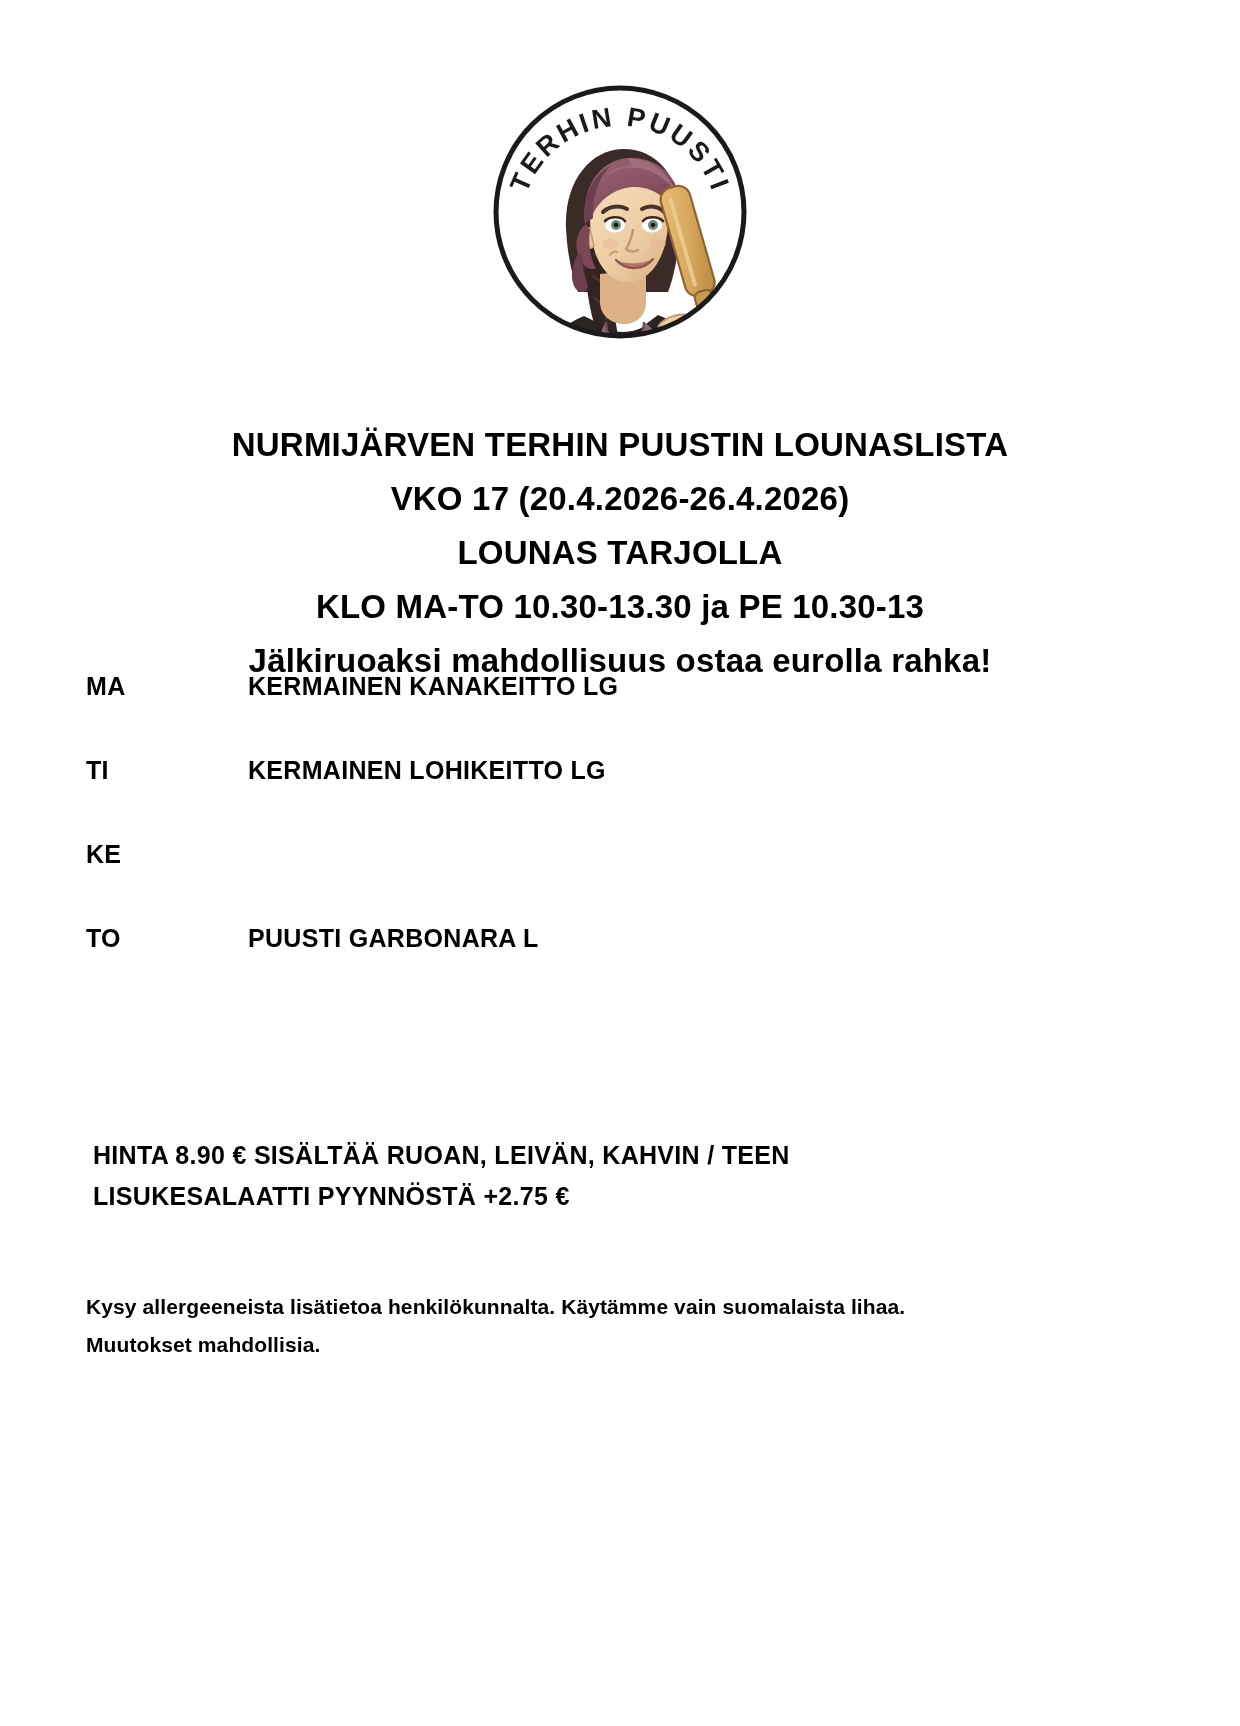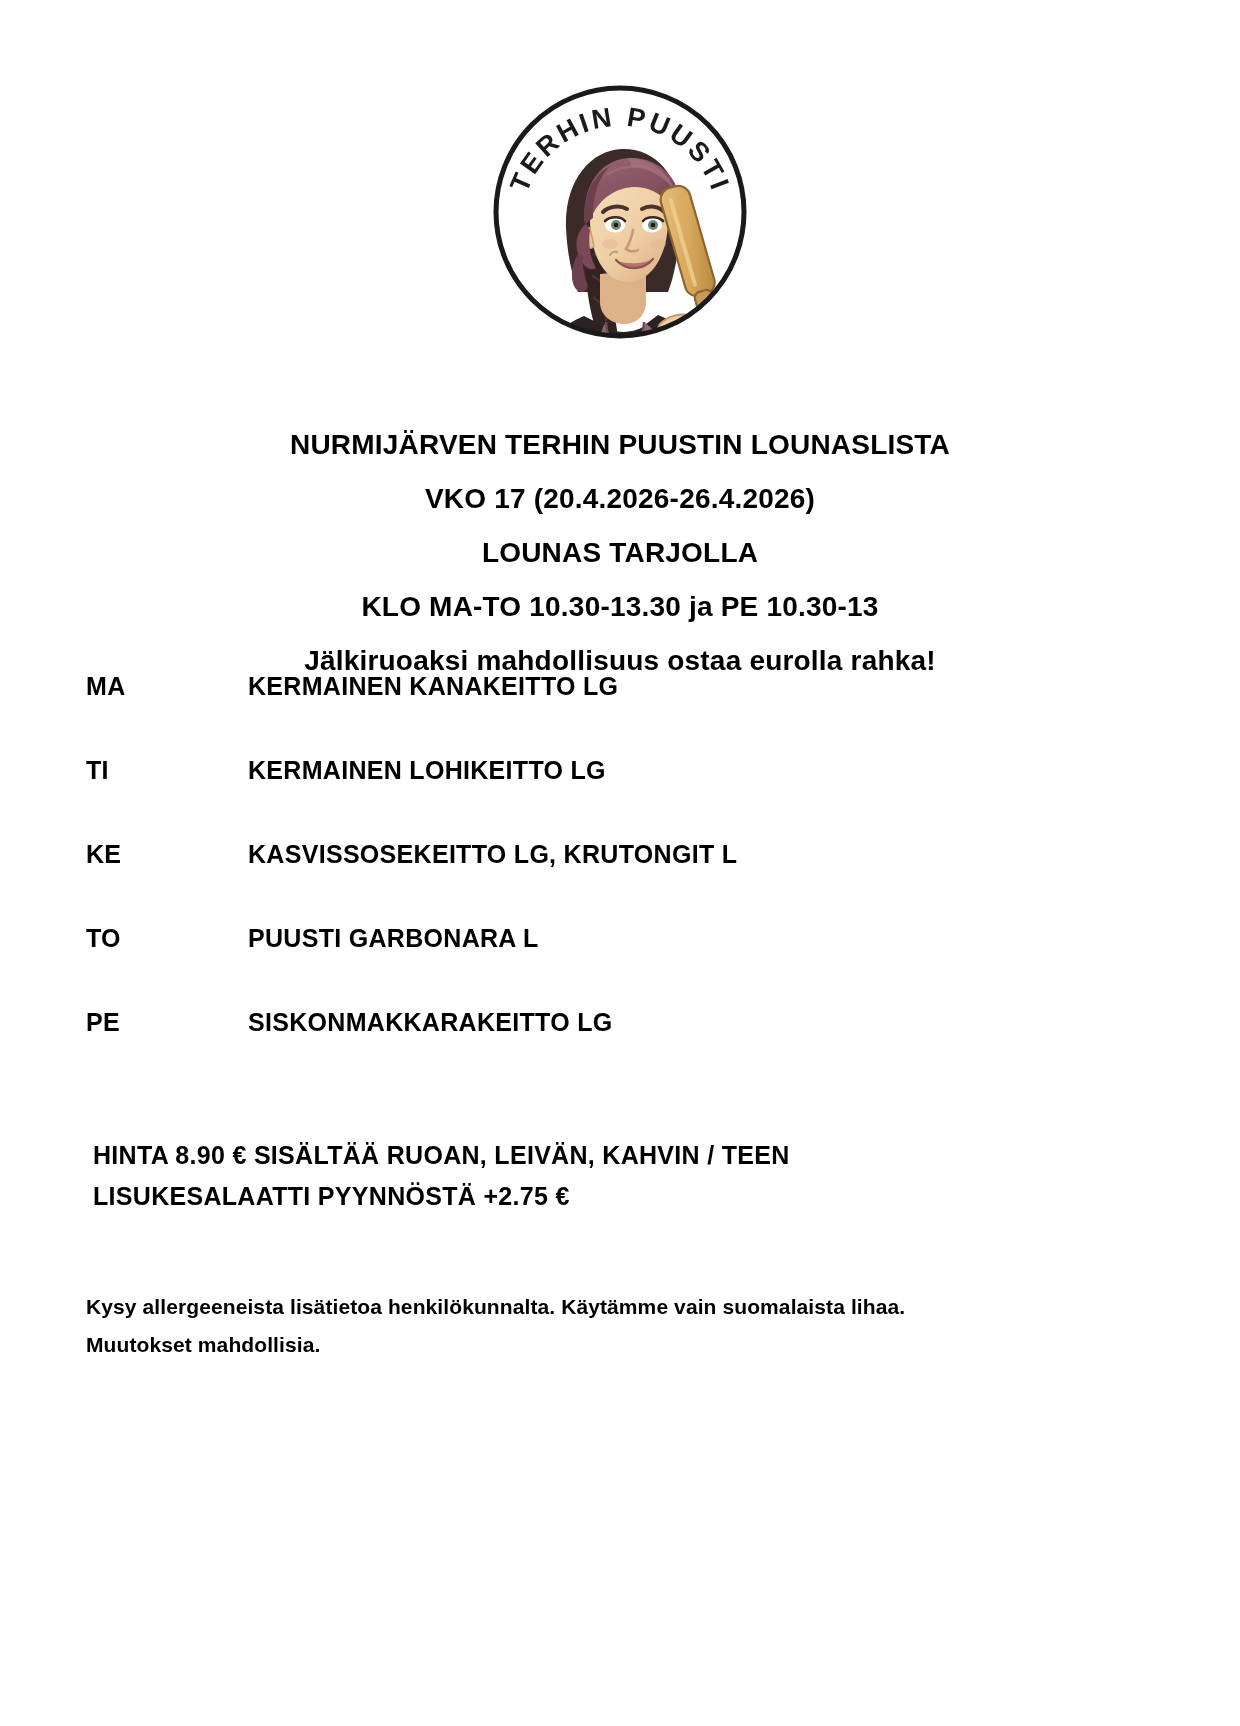--- a/index.html
+++ b/index.html
@@ -46,21 +46,21 @@
 
   
   .header {
     position: absolute;
     left: 0;
     top: 418px;
     width: 1240px;
     text-align: center;
   }
   .header .hline {
-    font-size: 28px;
+    font-size: 33px;
     font-weight: bold;
     line-height: 54px;
     letter-spacing: 0.2px;
     white-space: nowrap;
   }
 
   
   .menu {
     position: absolute;
     left: 86px;
@@ -241,29 +241,24 @@
     <div class="menu-row">
       <div class="day">MA</div>
       <div class="dish">KERMAINEN KANAKEITTO LG</div>
     </div>
     <div class="menu-row">
       <div class="day">TI</div>
       <div class="dish">KERMAINEN LOHIKEITTO LG</div>
     </div>
     <div class="menu-row">
       <div class="day">KE</div>
-      <div class="dish">KASVISSOSEKEITTO LG, KRUTONGIT L</div>
     </div>
     <div class="menu-row">
       <div class="day">TO</div>
       <div class="dish">PUUSTI GARBONARA L</div>
-    </div>
-    <div class="menu-row">
-      <div class="day">PE</div>
-      <div class="dish">SISKONMAKKARAKEITTO LG</div>
     </div>
   </div>
 
   <div class="price">
     <div class="pline">HINTA 8.90 € SISÄLTÄÄ RUOAN, LEIVÄN, KAHVIN / TEEN</div>
     <div class="pline">LISUKESALAATTI PYYNNÖSTÄ +2.75 €</div>
   </div>
 
   <div class="note">
     <div class="nline">Kysy allergeeneista lisätietoa henkilökunnalta. Käytämme vain suomalaista lihaa.</div>

